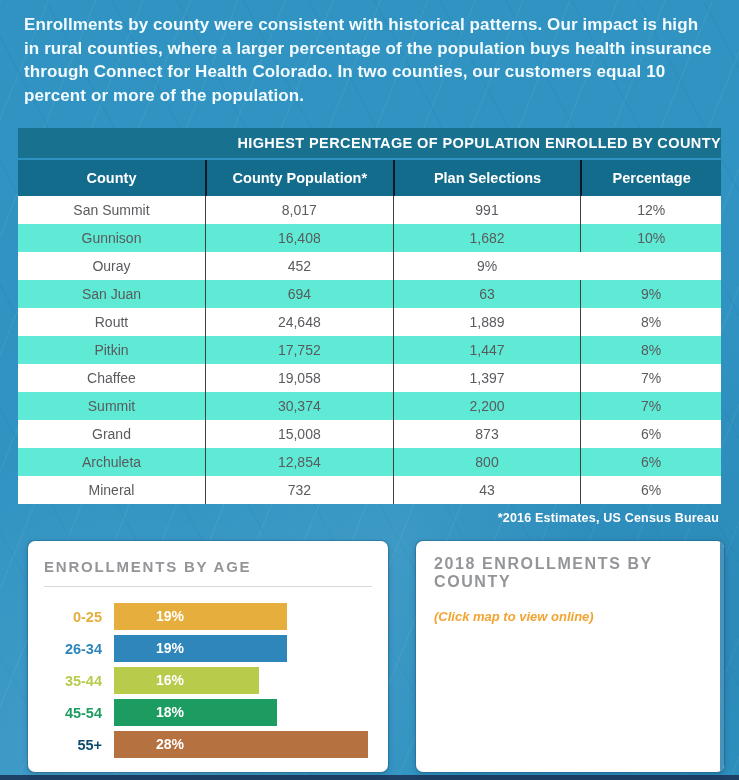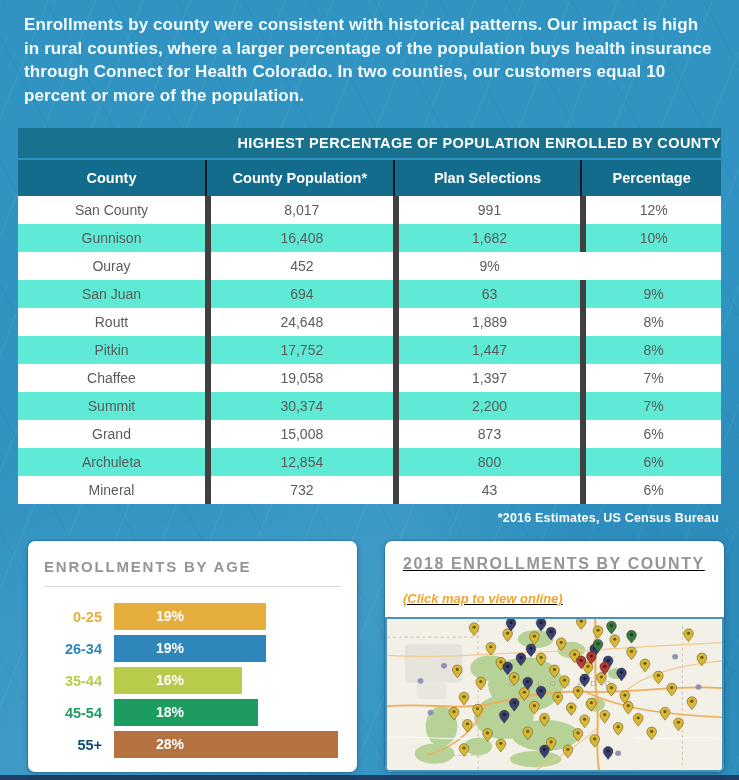--- a/index.html
+++ b/index.html
@@ -36,45 +36,45 @@
     height: 36px; line-height: 36px; text-align: center;
     color: #FFFFFF; font-size: 14.5px; font-weight: 600;
     border-left: 2px solid #0f172a;
   }
   .t-head .hcell:first-child { border-left: none; }
   .t-body { background: #fff; }
   .trow { display: grid; grid-template-columns: 26.6% 26.7% 26.7% 20%; background: #FFFFFF; }
   .trow.alt { background: #5eead4; }
   .tcell {
     height: 28px; line-height: 28px; text-align: center;
-    color: #595B5E; font-size: 14px; border-left: 6px solid #404040;
+    color: #595B5E; font-size: 14px; border-left: 1px solid #404040;
   }
   .tcell:first-child { border-left: none; }
   .footnote {
     margin-top: 7px; text-align: right; padding-right: 2px;
     color: #FFFFFF; font-size: 12.5px; font-weight: 600; letter-spacing: 0.2px;
   }
   
   .cards { display: flex; gap: 28px; margin: 16px 15px 0 28px; height: 231px; }
   .card {
     background: #FFFFFF; border-radius: 7px;
     box-shadow: 0 0 0 1px rgba(23,80,115,0.30), 0 2px 6px rgba(0,30,60,0.25);
   }
-  .age-card { width: 329px; padding: 17px 16px 16px 16px; }
+  .age-card { width: 360px; padding: 17px 16px 16px 16px; }
   .card-title { color: #939598; font-size: 15px; font-weight: bold; letter-spacing: 1.8px; }
   .age-card hr { border: none; border-top: 1px solid #D9D9D9; margin: 11px 0 16px 0; }
   .bar-row { display: flex; align-items: center; margin-bottom: 5px; }
   .bar-label { width: 70px; padding-right: 12px; text-align: right; font-size: 14.5px; font-weight: bold; }
   .bar-track { flex: 1; height: 27px; position: relative; }
   .bar-fill { height: 27px; position: relative; }
   .bar-pct {
     position: absolute; left: 0; top: 0; width: 112px; text-align: center;
     line-height: 27px; color: #FFFFFF; font-size: 14px; font-weight: bold;
   }
-  .map-card { flex: 1; display: flex; flex-direction: column; overflow: hidden; text-decoration: underline; }
+  .map-card { flex: 1; display: flex; flex-direction: row; overflow: hidden; }
   .map-head { padding: 14px 18px 11px 18px; }
   .map-head .card-title { font-size: 16px; letter-spacing: 1.6px; }
   .map-subtitle { margin-top: 18px; color: #F2A431; font-size: 13px; font-weight: bold; font-style: italic; }
   .map-area { flex: 1; position: relative; border: 2px solid #4793BA; border-radius: 0 0 5px 5px; overflow: hidden; }
   .map-area svg { display: block; width: 100%; height: 100%; }
   .bottom-strip { height: 5px; margin-top: 3px; background: #1E3F66; }
 </style>
 </head>
 <body>
 
@@ -83,21 +83,21 @@
 <div class="table-wrap">
   <div class="t-title">HIGHEST PERCENTAGE OF POPULATION ENROLLED BY COUNTY</div>
   <div class="t-head">
     <div class="hcell">County</div>
     <div class="hcell">County Population*</div>
     <div class="hcell">Plan Selections</div>
     <div class="hcell">Percentage</div>
   </div>
   <div class="t-body">
       <div class="trow">
-        <div class="tcell">San County</div>
+        <div class="tcell">San Summit</div>
         <div class="tcell">8,017</div>
         <div class="tcell">991</div>
         <div class="tcell">12%</div>
       </div>
       <div class="trow alt">
         <div class="tcell">Gunnison</div>
         <div class="tcell">16,408</div>
         <div class="tcell">1,682</div>
         <div class="tcell">10%</div>
       </div>

